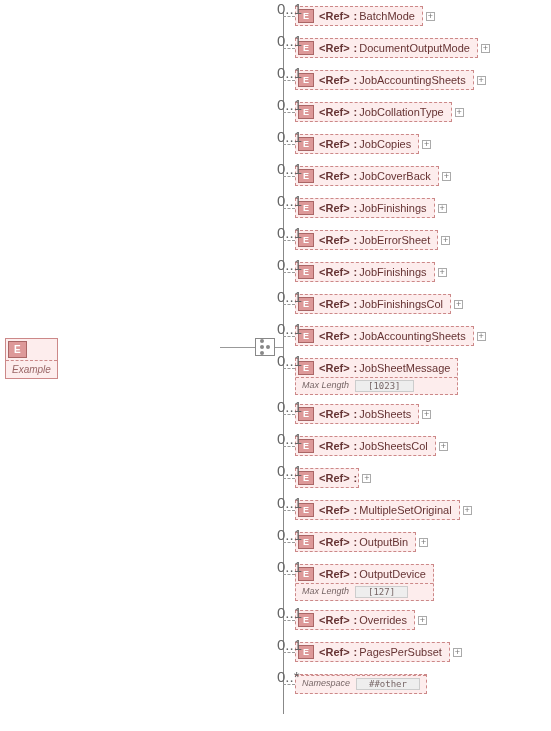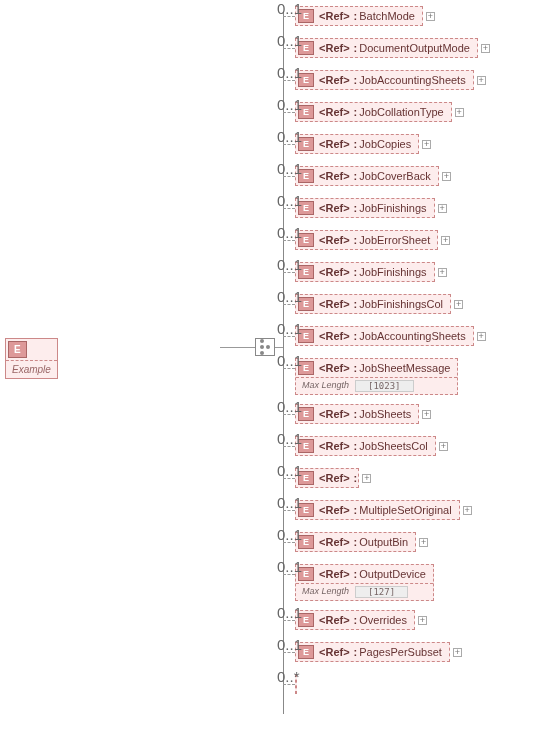--- a/index.html
+++ b/index.html
@@ -373,16 +373,20 @@
           </div>
         </div>
         <div class="expand">+</div>
       </div>
     </div>
     <div class="item" style="position: absolute; top: 668px; left: 0px;">
       <div class="occ" style="left: -18px; top: -6px;">0..*</div>
       <div class="hline" style="position: absolute; left: -12px; top: 10px; width: 12px; border-top: 1px dashed rgb(153, 153, 153);"></div>
       <div class="item-inner">
         <div class="card">
+          <div class="card-footer">
+            <span class="k">Namespace</span>
+            <span class="v">##other</span>
+          </div>
         </div>
       </div>
     </div>
   </div>
 
 </body></html>

